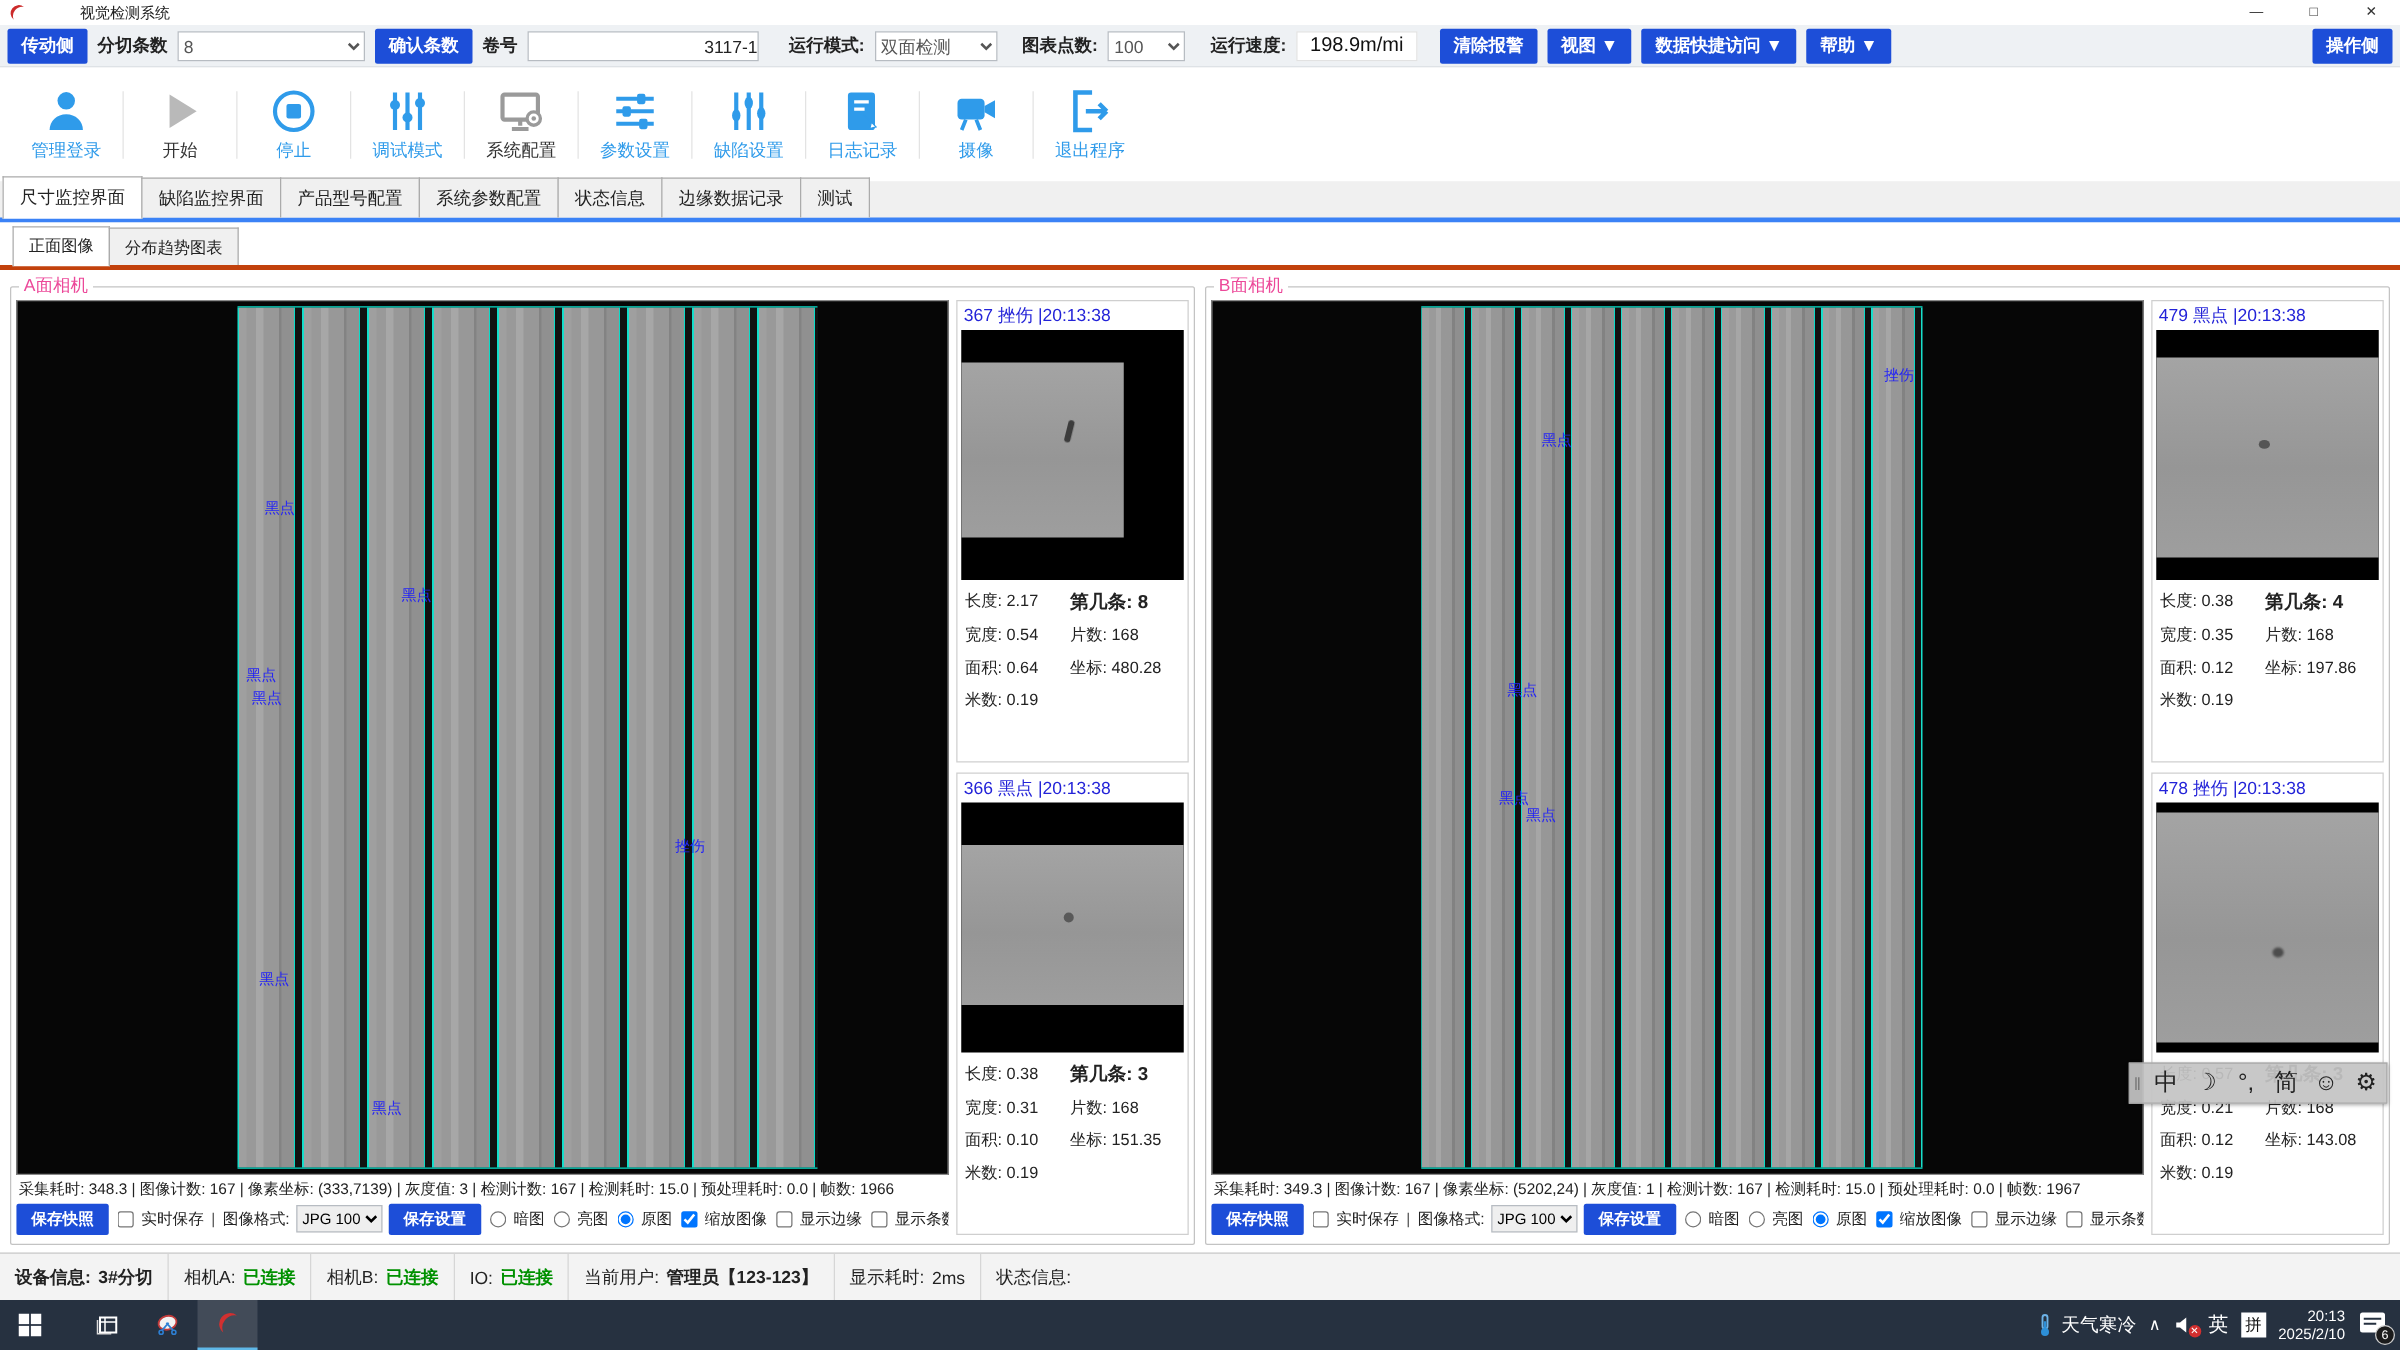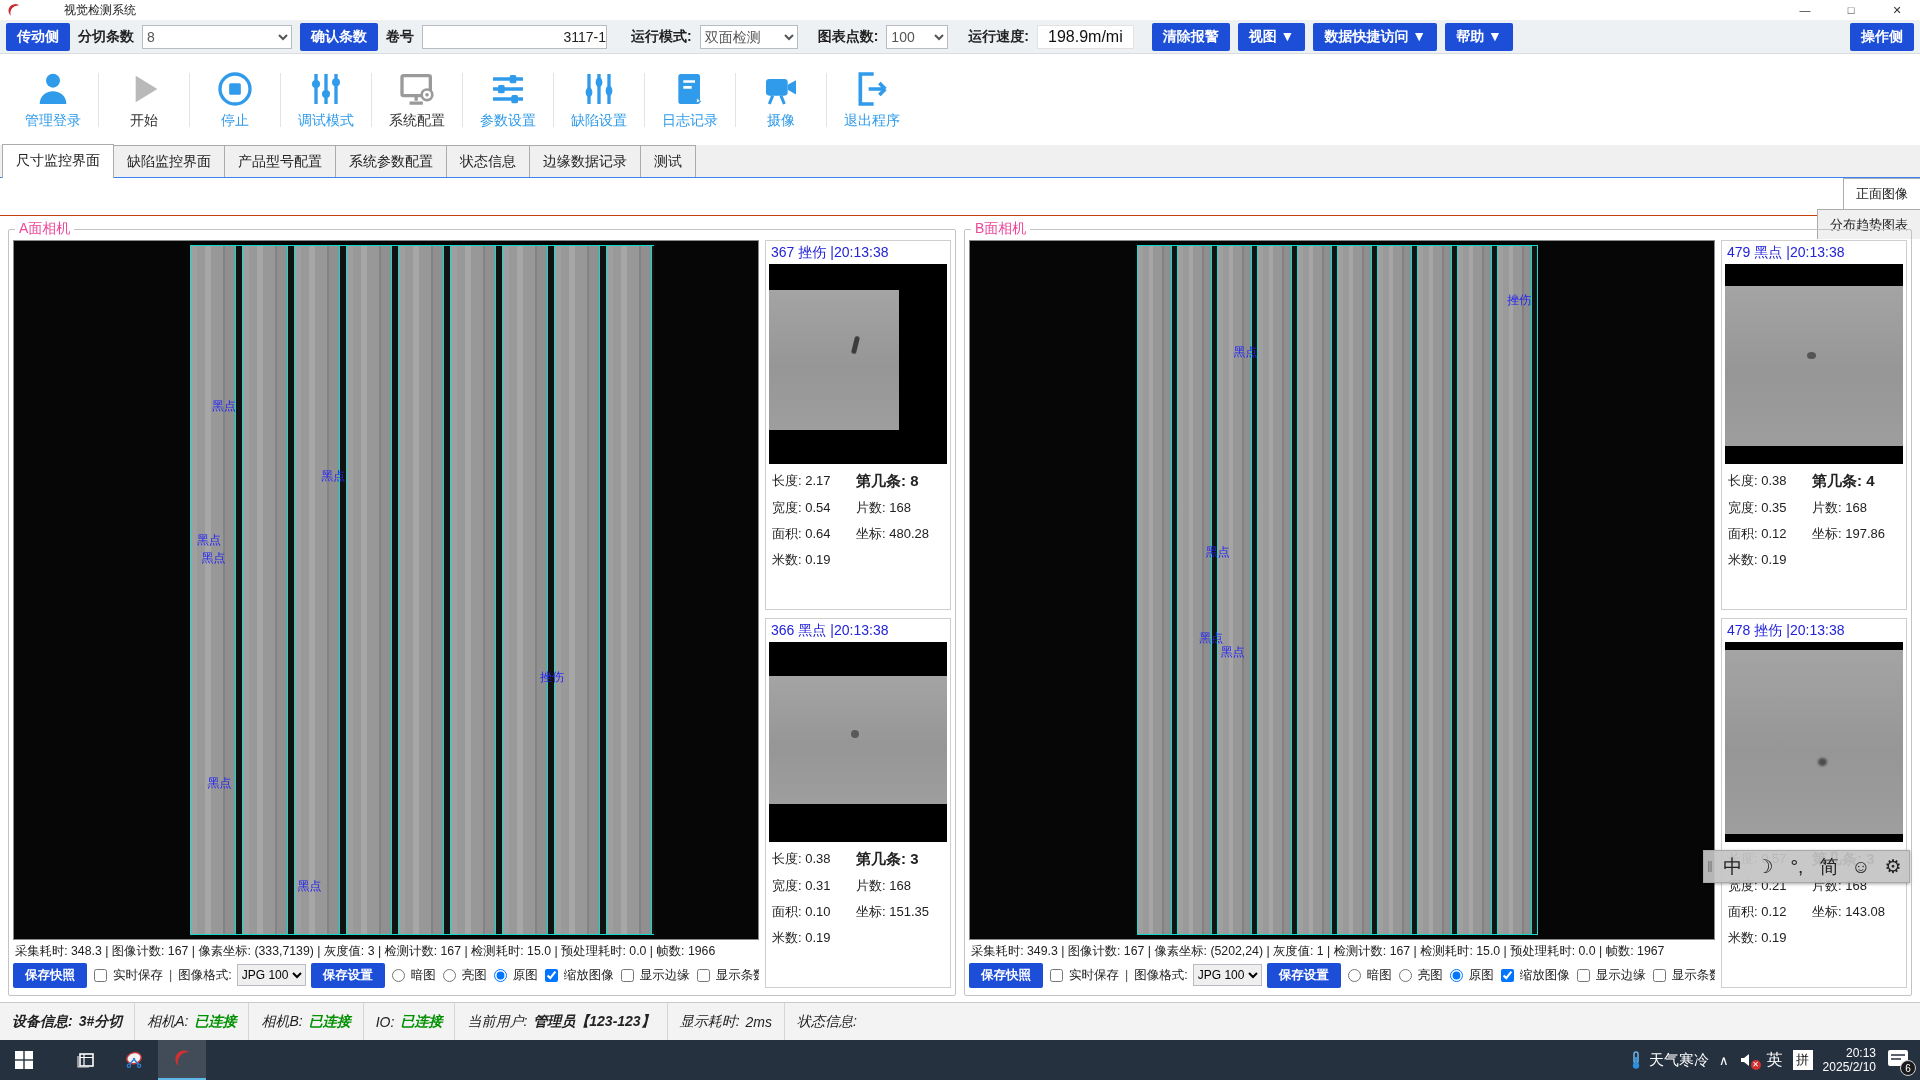--- a/index.html
+++ b/index.html
@@ -24,26 +24,26 @@
   
   .iconbar { height:91px; background:#fff; display:flex; align-items:center; padding-left:10px; }
   .icon-item { width:86px; display:flex; flex-direction:column; align-items:center; gap:3px; cursor:default; }
   .icon-item svg { width:40px; height:40px; }
   .icon-item .lbl { font-size:14px; }
   .lbl-blue { color:#2f9bea; }
   .lbl-dark { color:#333; }
   .icon-divider { width:1px; height:54px; background:#e3e3e3; margin:0 2px; }
 
   
-  .maintabs { height:33px; background:#f0f0f0; border-bottom:1px solid #3b82f6; display:flex; align-items:flex-end; padding-left:2px; }
+  .maintabs { height:33px; background:#f0f0f0; border-bottom:4px solid #3b82f6; display:flex; align-items:flex-end; padding-left:2px; }
   .tab { font-size:14px; padding:7px 13px 6px; border:1px solid #ababab; border-bottom:none; background:#f0f0f0; margin-right:-1px; white-space:nowrap; }
   .tab.active { background:#fff; margin-bottom:-1px; padding-bottom:8px; }
 
   
-  .subtabs { height:38px; background:#fff; display:flex; align-items:flex-end; padding-left:10px; border-bottom:1px solid #c2410c;flex-direction:column; }
+  .subtabs { height:38px; background:#fff; display:flex; align-items:flex-end; padding-left:10px; border-bottom:4px solid #c2410c; }
   .subtab { font-size:13px; padding:6px 12px 5px; border:1px solid #ababab; border-bottom:none; background:#f0f0f0; margin-right:-1px; white-space:nowrap; }
   .subtab.active { background:#fff; margin-bottom:-1px; padding-bottom:7px; }
 
   
   .content { height:786px; background:#fff; display:flex; gap:8px; padding:4px 8px 6px; }
   fieldset.campanel { flex:1; border:1px solid #c3c3c3; border-radius:2px; padding:2px 4px 4px; min-width:0; }
   fieldset.campanel legend { font-size:14px; color:#ec4899; padding:0 4px; margin-left:2px; }
   .cam-body { display:flex; height:748px; }
   .cam-left { flex:1; display:flex; flex-direction:column; min-width:0; }
   .cam-image { position:relative; flex:1; background:#060606; border:1px solid #8a8a8a; overflow:hidden; }
@@ -82,21 +82,21 @@
   .thumb-b1 .thumb-mark { left:46%; top:44%; width:9px; height:7px; border-radius:50%; background:#555; filter:blur(.6px); }
   .thumb-b2 .thumb-gray { left:0; width:100%; top:4%; bottom:4%; }
   .thumb-b2 .thumb-mark { left:52%; top:58%; width:9px; height:8px; border-radius:50%; background:#4c4c4c; filter:blur(.8px); }
   .card-stats { display:grid; grid-template-columns:84px 1fr; row-gap:8px; padding:8px 6px 4px; font-size:13px; }
   .stat { white-space:nowrap; }
   .stat .sl { color:#222; }
   .strip-stat { font-size:15px; font-weight:bold; }
 
   
   .statusbar { height:38px; background:#f3f3f3; border-top:1px solid #c9c9c9; display:flex; align-items:stretch; font-size:14px; }
-  .sb-item { display:flex; align-items:center; gap:6px; padding:0 12px; border-right:1px solid #d6d6d6; white-space:nowrap;font-style:italic; }
+  .sb-item { display:flex; align-items:center; gap:6px; padding:0 12px; border-right:1px solid #d6d6d6; white-space:nowrap; }
   .green { color:#009100; font-weight:bold; }
 
   
   .taskbar { height:40px; background:#263140; display:flex; align-items:center; color:#fff; }
   .tb-btn { width:48px; height:40px; display:flex; align-items:center; justify-content:center; }
   .tb-btn svg { width:20px; height:20px; }
   .tb-app-active { background:rgba(255,255,255,.13); border-bottom:2px solid #5fb8e8; }
   .tb-right { margin-left:auto; display:flex; align-items:center; gap:10px; padding-right:8px; font-size:15px; }
   .tb-weather { display:flex; align-items:center; gap:5px; font-size:15px; }
   .tb-ime-box { background:#fff; color:#111; font-size:13px; width:20px; height:20px; display:flex; align-items:center; justify-content:center; }

